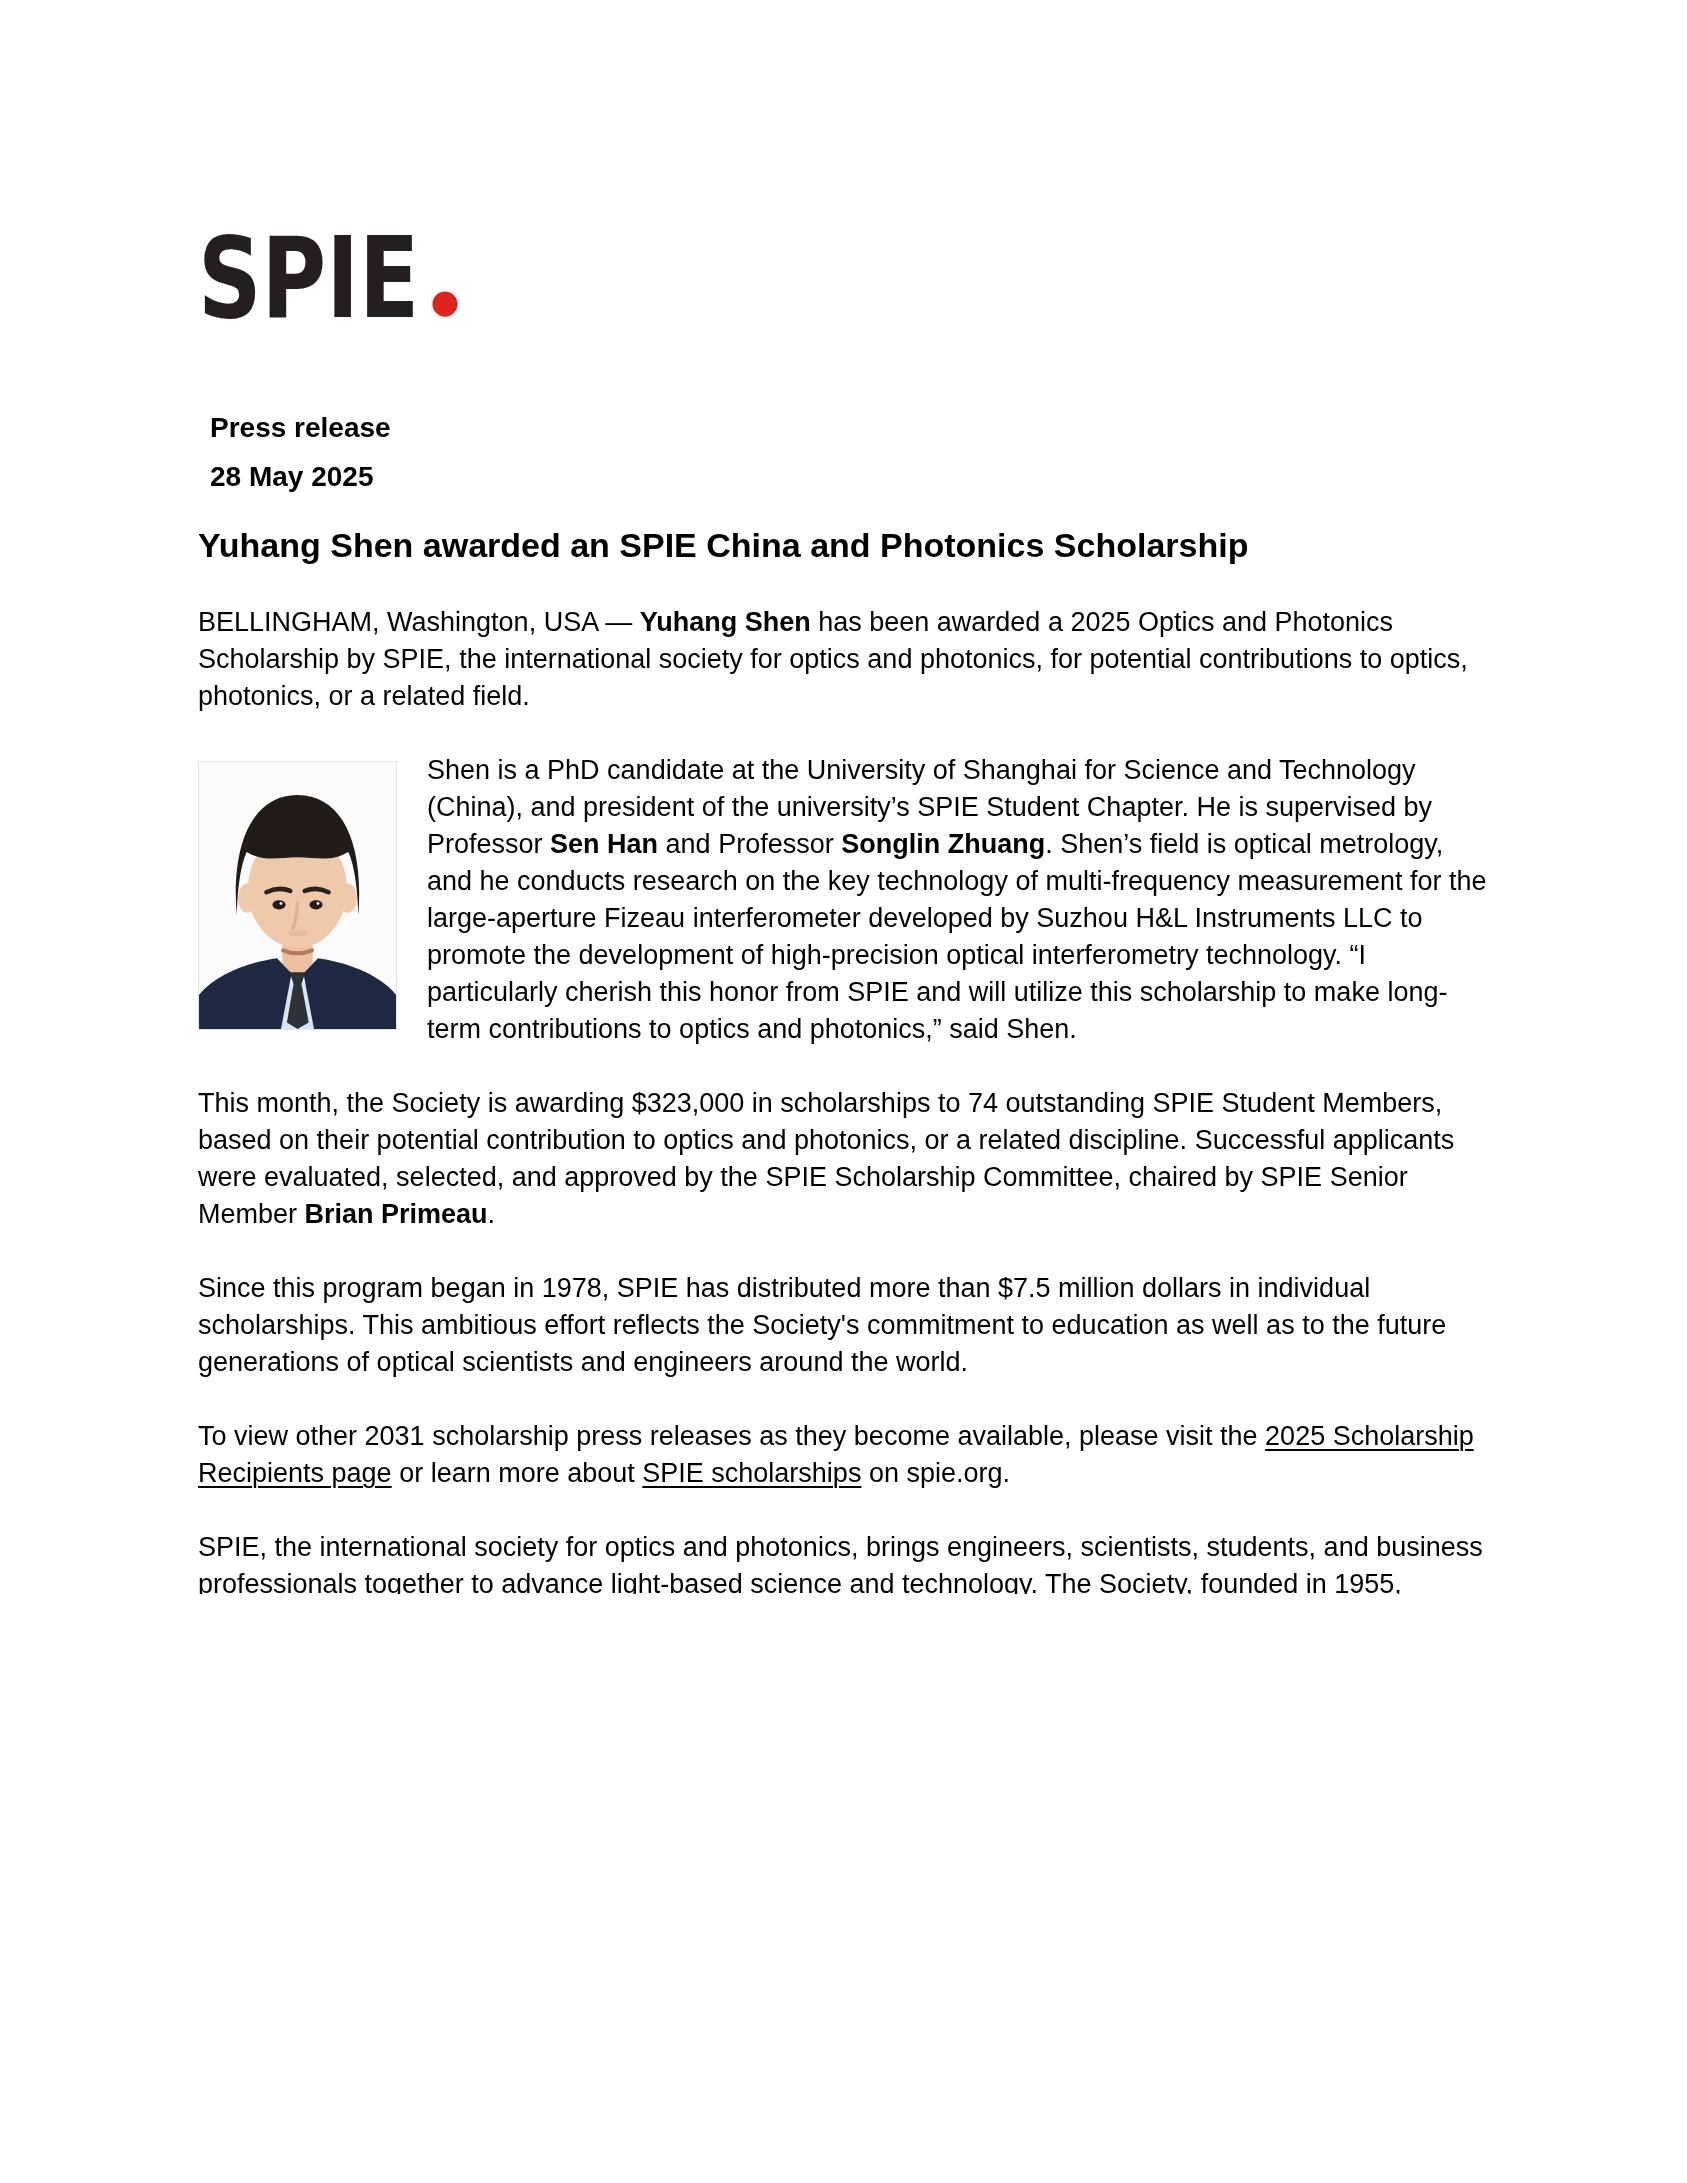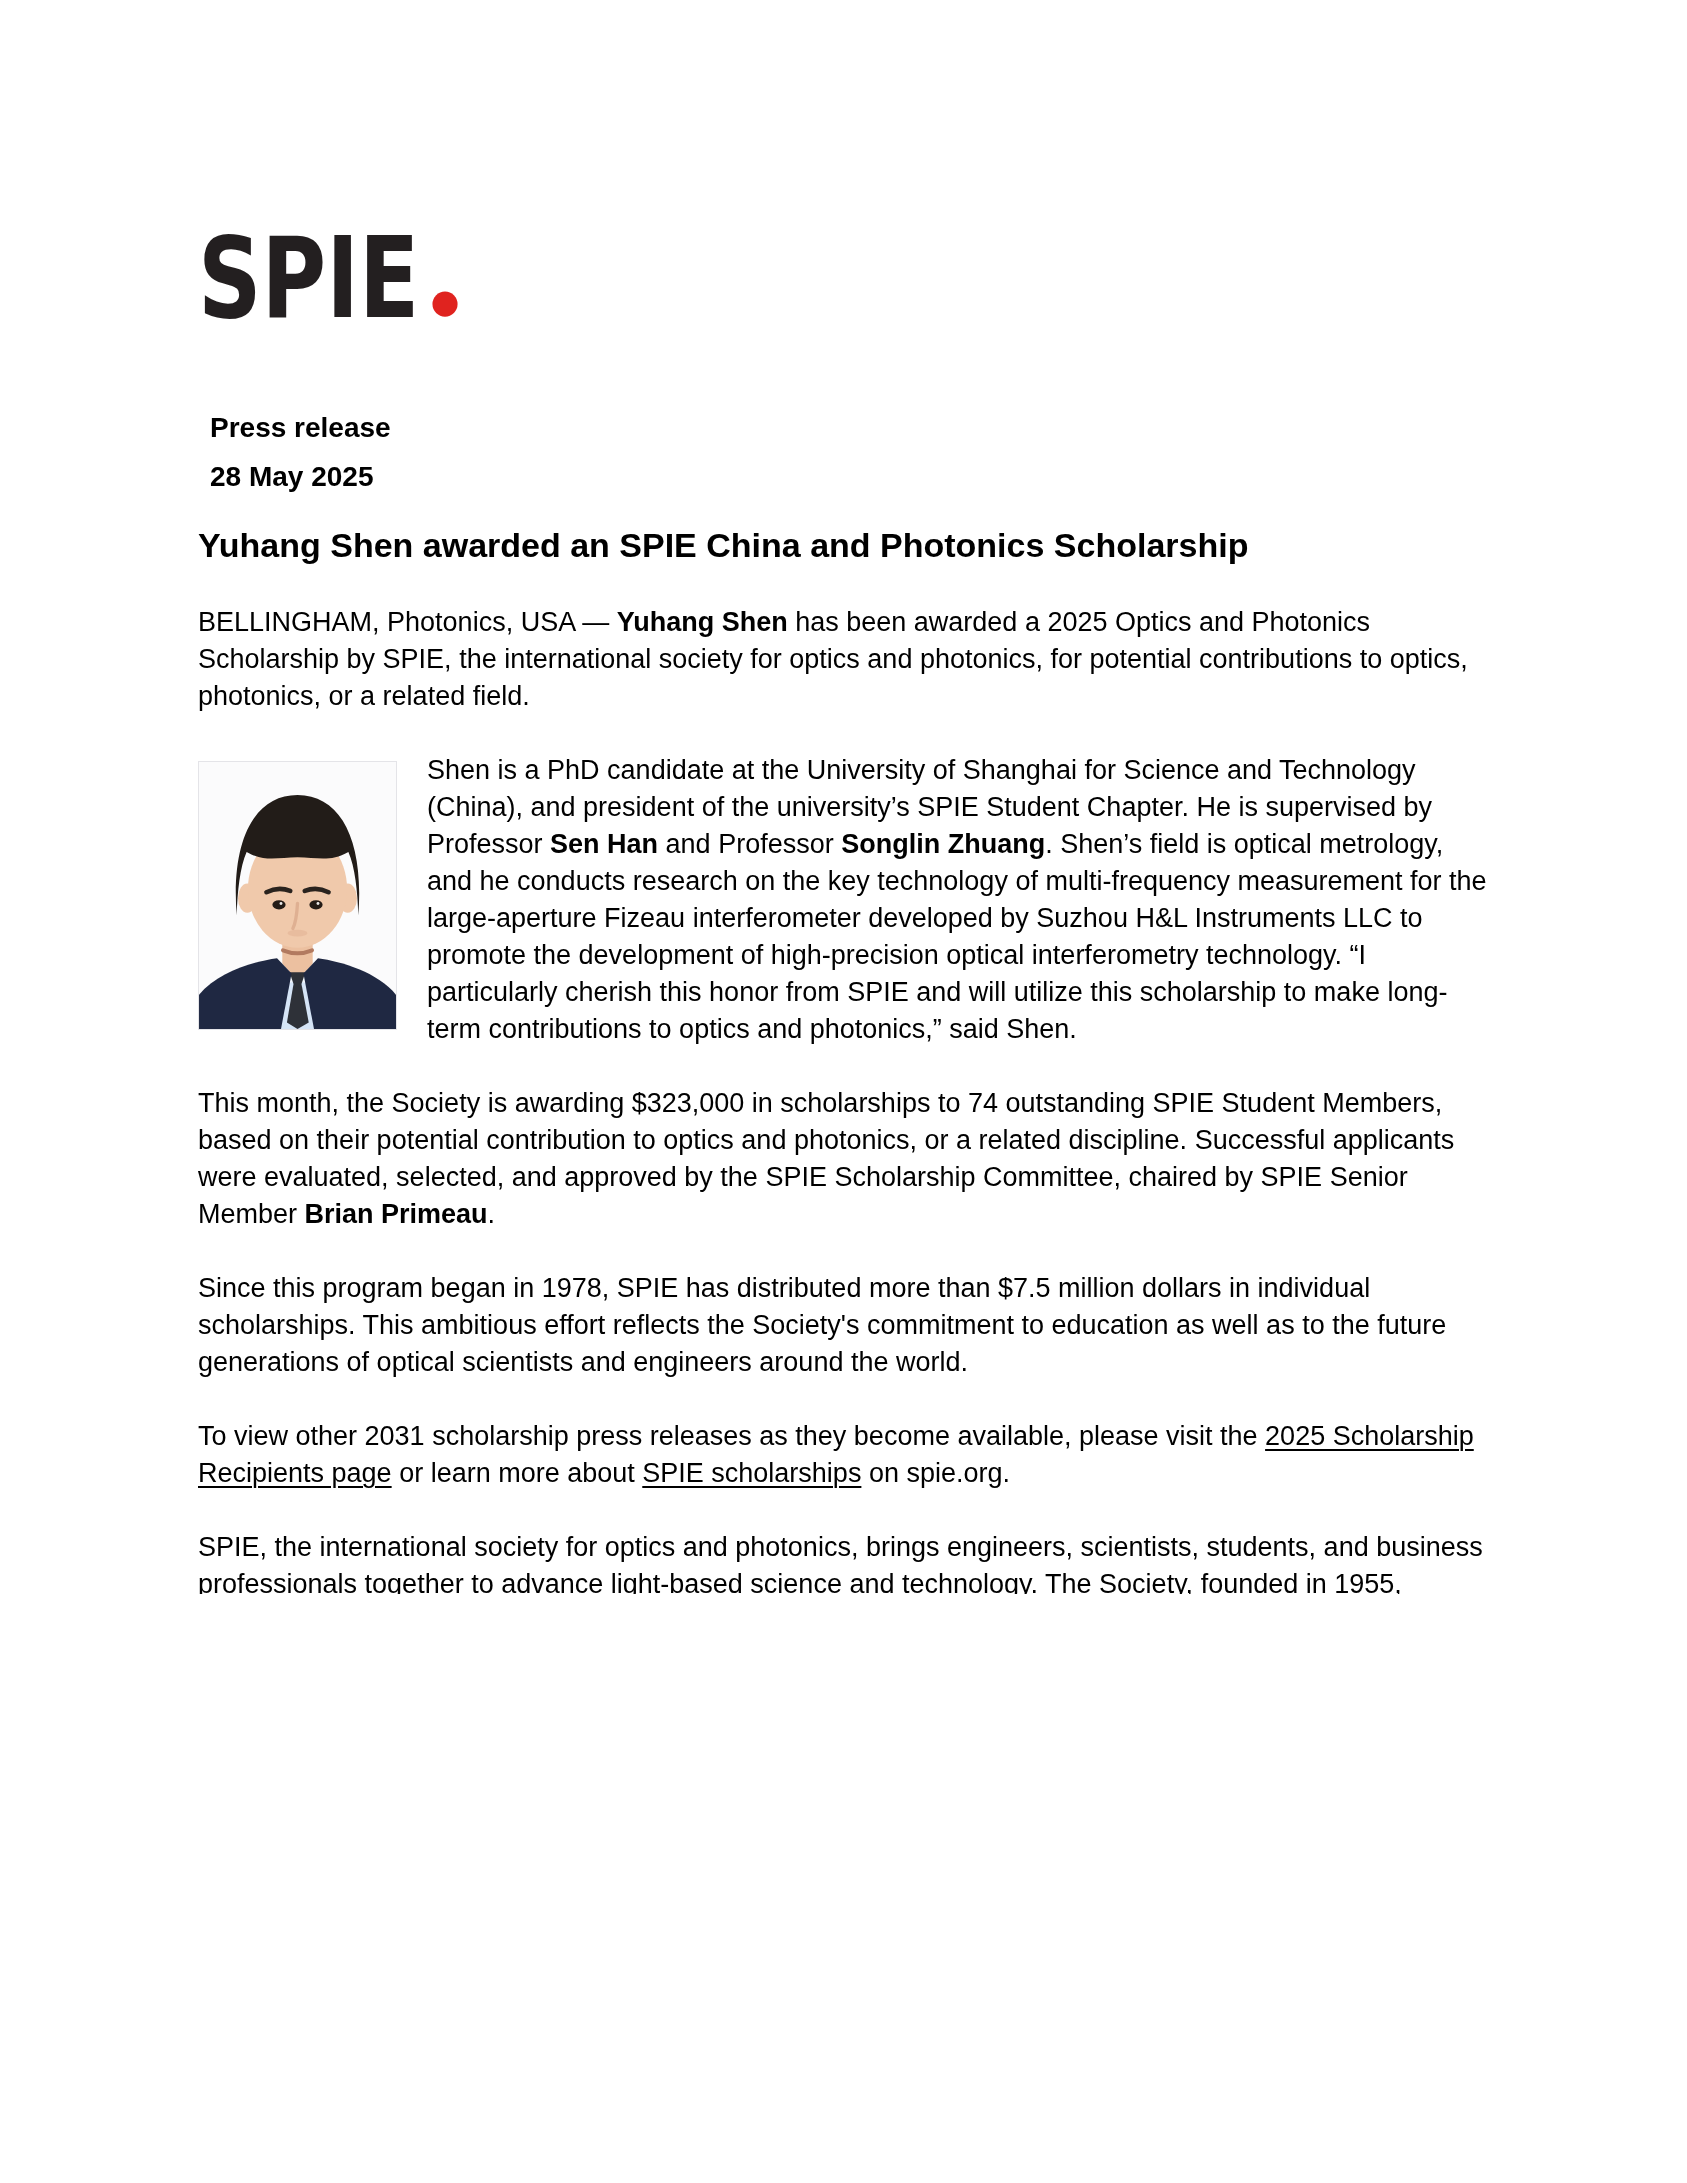--- a/index.html
+++ b/index.html
@@ -69,21 +69,21 @@
       <text x="0" y="128" font-size="170" textLength="335" lengthAdjust="spacingAndGlyphs">SPIE</text>
       <circle cx="374" cy="109" r="19" fill="#e0231f"></circle>
     </svg>
   </div>
 
   <p class="meta-line">Press release</p>
   <p class="meta-line">28 May 2025</p>
 
   <h1 class="headline">Yuhang Shen awarded an SPIE China and Photonics Scholarship</h1>
 
-  <p class="para"><span>BELLINGHAM, Photonics, USA — </span><span class="bold">Yuhang Shen</span><span> has been awarded a 2025 Optics and Photonics Scholarship by SPIE, the international society for optics and photonics, for potential contributions to optics, photonics, or a related field.</span></p>
+  <p class="para"><span>BELLINGHAM, Washington, USA — </span><span class="bold">Yuhang Shen</span><span> has been awarded a 2025 Optics and Photonics Scholarship by SPIE, the international society for optics and photonics, for potential contributions to optics, photonics, or a related field.</span></p>
 
   <div class="para">
     <span class="photo-frame">
       <svg width="197" height="267" viewBox="0 0 298 404">
         <rect x="0" y="0" width="298" height="404" fill="#fbfbfc"></rect>
         <rect x="126" y="250" width="46" height="70" rx="12" fill="#ecc0a0"></rect>
         <ellipse cx="73" cy="206" rx="14" ry="22" fill="#f0c9ab"></ellipse>
         <ellipse cx="225" cy="206" rx="14" ry="22" fill="#f0c9ab"></ellipse>
         <ellipse cx="149" cy="192" rx="75" ry="89" fill="#f0c9ab"></ellipse>
         <path d="M57,232 C48,118 84,50 149,50 C214,50 250,118 241,232 C240,196 236,158 226,136 C198,152 178,144 149,144 C120,144 100,152 72,136 C62,158 58,196 57,232 Z" fill="#221c18"></path>

